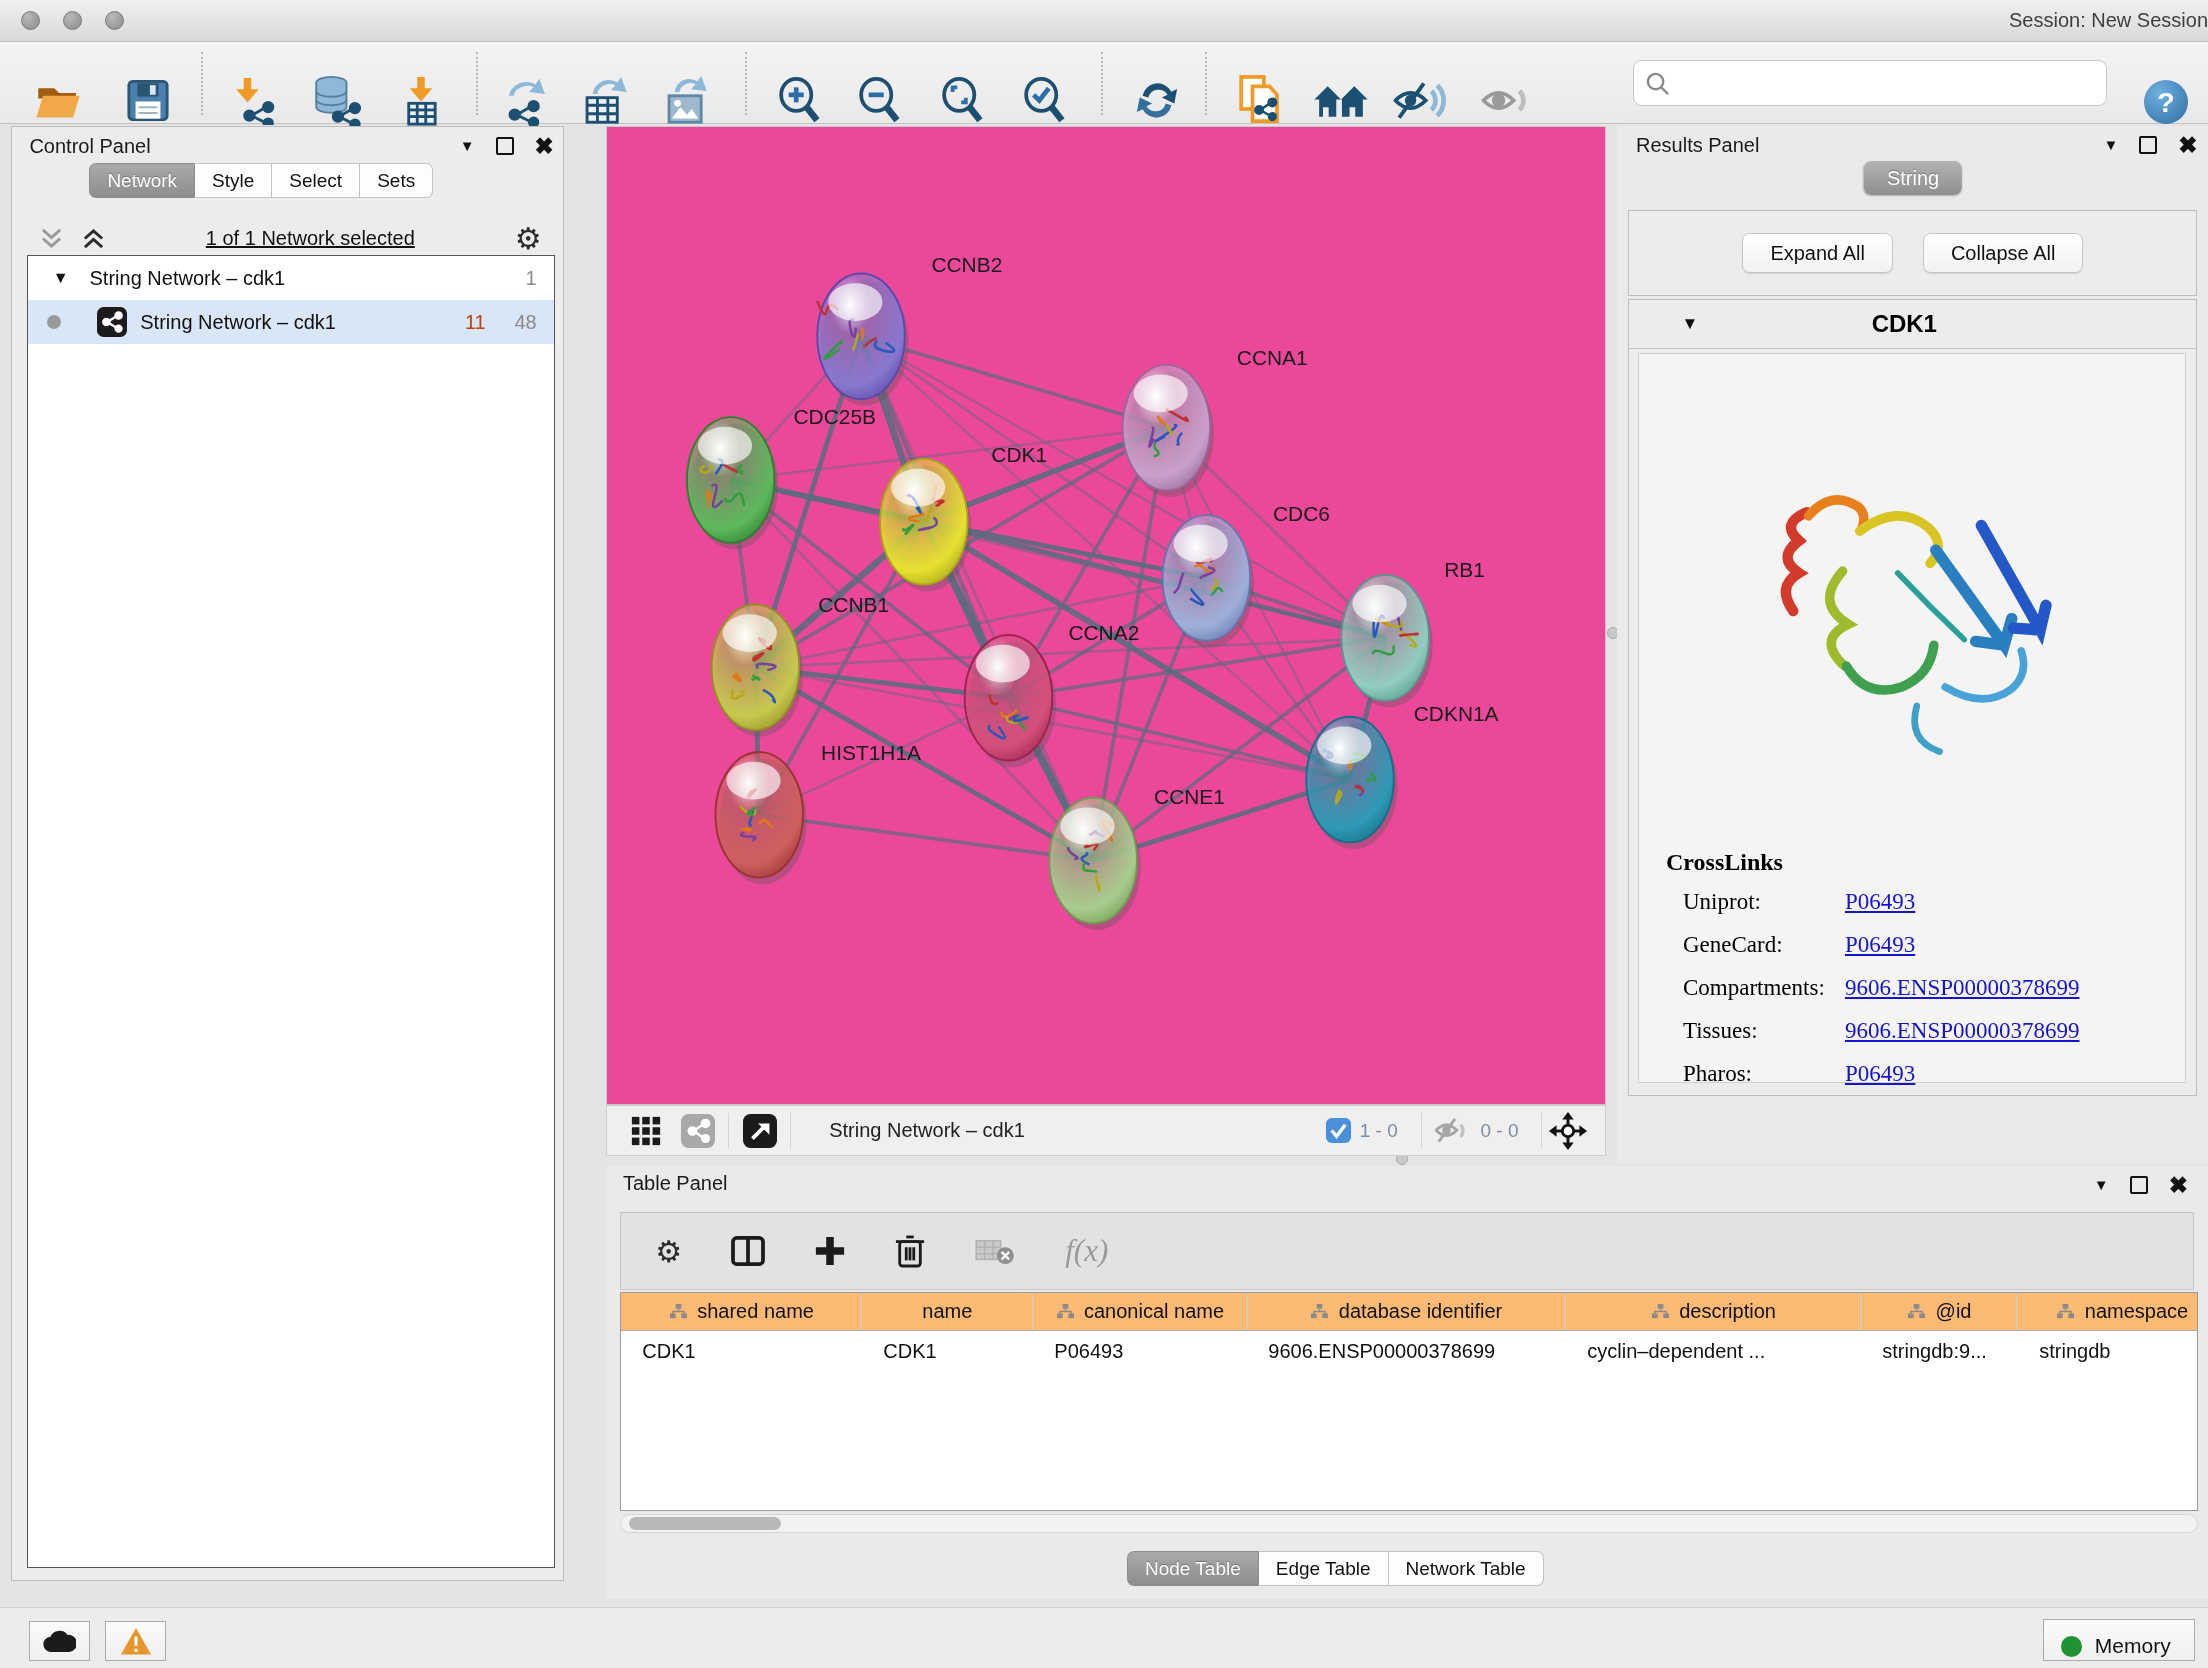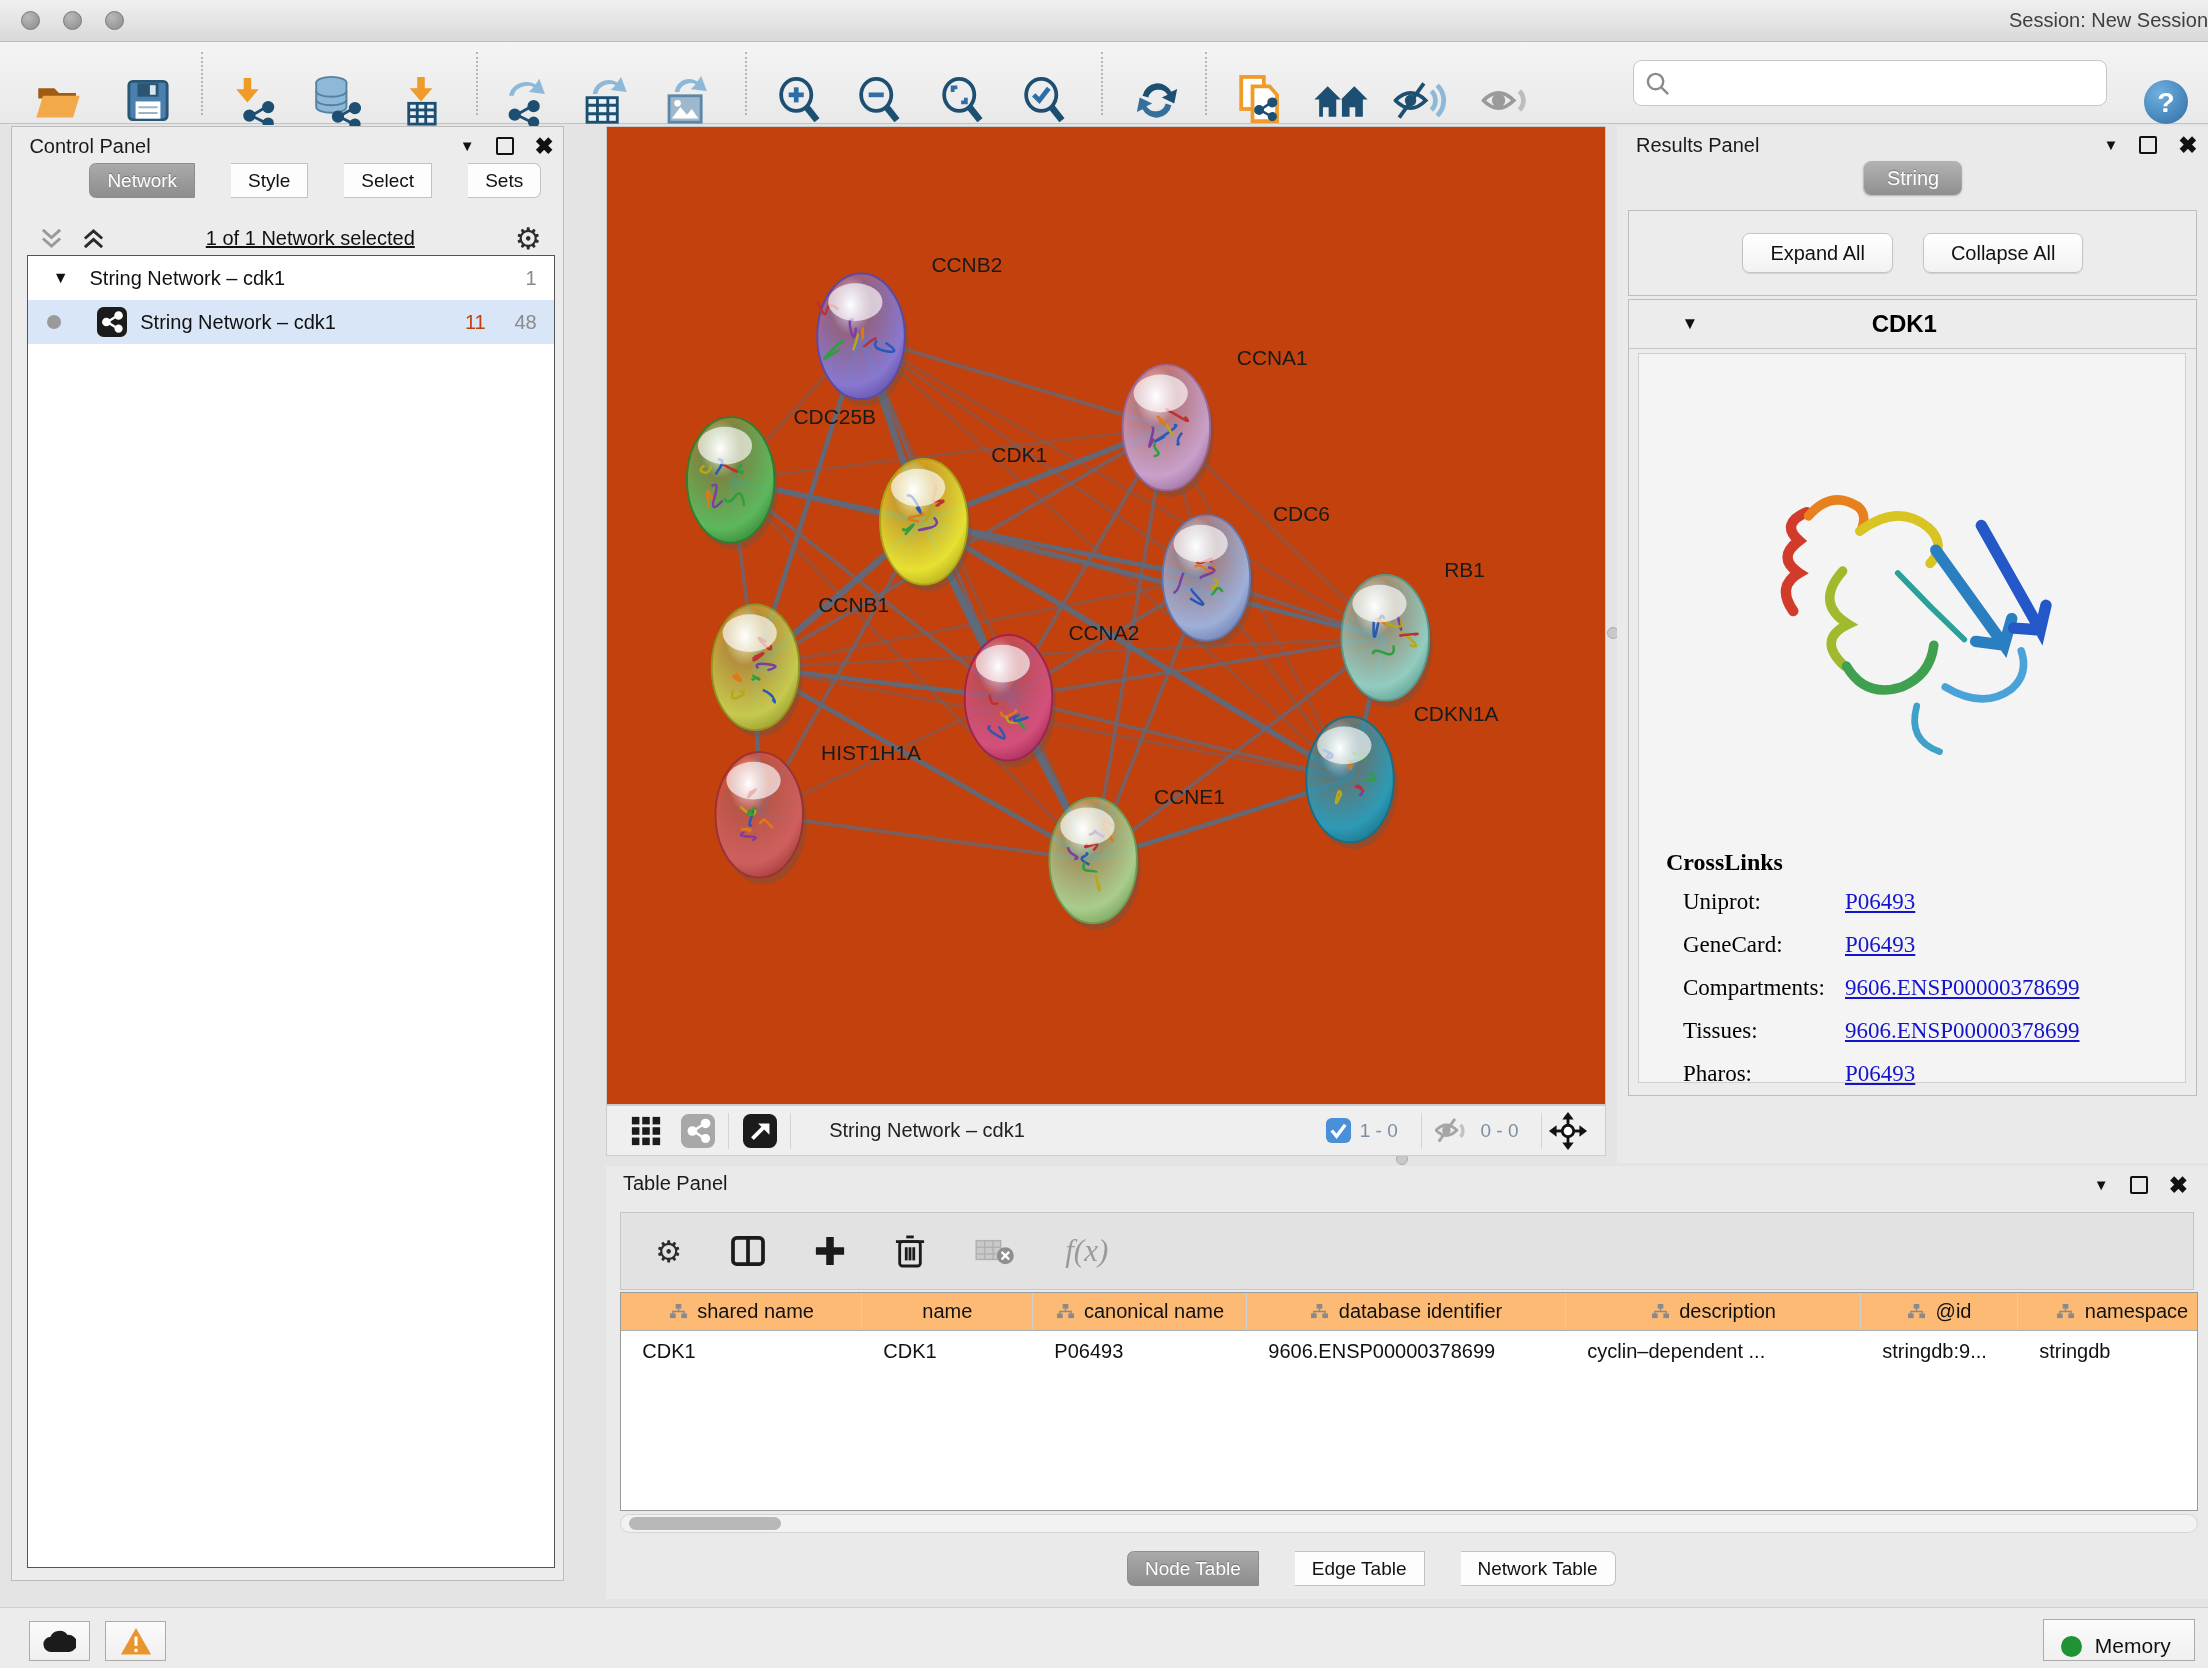--- a/index.html
+++ b/index.html
@@ -25,21 +25,21 @@
     border-radius:50%; background:radial-gradient(circle at 35% 30%, #6fb0e0, #2e6da4);
     color:#fff; font-weight:bold; font-size:28.5px; text-align:center; line-height:44px; top:60px; }
 
   
   .panel-header-controls { position:absolute; display:flex; gap:21px; align-items:center; }
   .ph-collapse { font-size:15px; color:#111; }
   .ph-float { width:18px; height:18px; border:2.9px solid #111; border-radius:1.9px; }
   .ph-close { font-size:23px; font-weight:bold; color:#111; line-height:18px; }
   .panel-title { font-size:20px; color:#1a1a1a; }
 
-  .seg-tabs { display:flex;gap:36px; }
+  .seg-tabs { display:flex; }
   .seg-tab { font-size:19px; padding:4.8px 17px; background:#fdfdfd; border:1px solid #c2c2c2; border-left:none;
     color:#111; height:35px; display:flex; align-items:center; justify-content:center; }
   .seg-tab:first-child { border-left:1px solid #c2c2c2; border-radius:6.7px 0 0 6.7px; }
   .seg-tab:last-child { border-radius:0 6.7px 6.7px 0; }
   .seg-tab.sel { background:linear-gradient(#aaaaaa,#8d8d8d); color:#fff; text-shadow:0 -1px 1px rgba(0,0,0,.3); border-color:#8d8d8d; }
 
   
   .control-panel { position:absolute; left:11.4px; top:126px; width:553px; height:1455px;
     background:#ececec; border:1px solid #bdbdbd; }
   .cp-tabs { position:absolute; left:77px; top:36px; }
@@ -55,21 +55,21 @@
   .tree-label0 { margin-left:21px; }
   .tree-count { position:absolute; right:17px; color:#8a8a8a; }
   .tree-dot { width:14.3px; height:14.3px; border-radius:50%; background:#9a9a9a; margin-left:19px; }
   .tree-share { margin-left:36px; }
   .tree-label1 { margin-left:13.3px; }
   .tree-n1 { position:absolute; right:68px; color:#c2410c; }
   .tree-n2 { position:absolute; right:17px; color:#8a8a8a; }
 
   
   .network-view { position:absolute; left:606px; top:126px; width:1000px; height:979px;
-    background:#c2410c; border:1px solid #c9c9c9; }
+    background:#ec4899; border:1px solid #c9c9c9; }
   .net-bar { position:absolute; left:606px; top:1105px; width:1000px; height:51px;
     background:#efefef; border:1px solid #cdcdcd; display:flex; align-items:center; }
   .nb-sep { height:36px; border-left:1.9px solid #d4d4d4; margin:0 13.3px; }
   .nb-title { font-size:20px; color:#222; margin-left:25px; flex:1; }
   .nb-count { font-size:19px; color:#7d8da0; margin:0 9.5px 0 7.6px; }
   .splitter-dot { position:absolute; width:12.4px; height:12.4px; border-radius:50%; background:#c9c9c9; border:1px solid #ababab; }
 
   
   .results-panel { position:absolute; left:1617px; top:126px; width:592px; height:1037px; background:#eaeaea; }
   .rp-tab { position:absolute; left:50%; transform:translateX(-50%); top:35px; padding:5.7px 23px;

